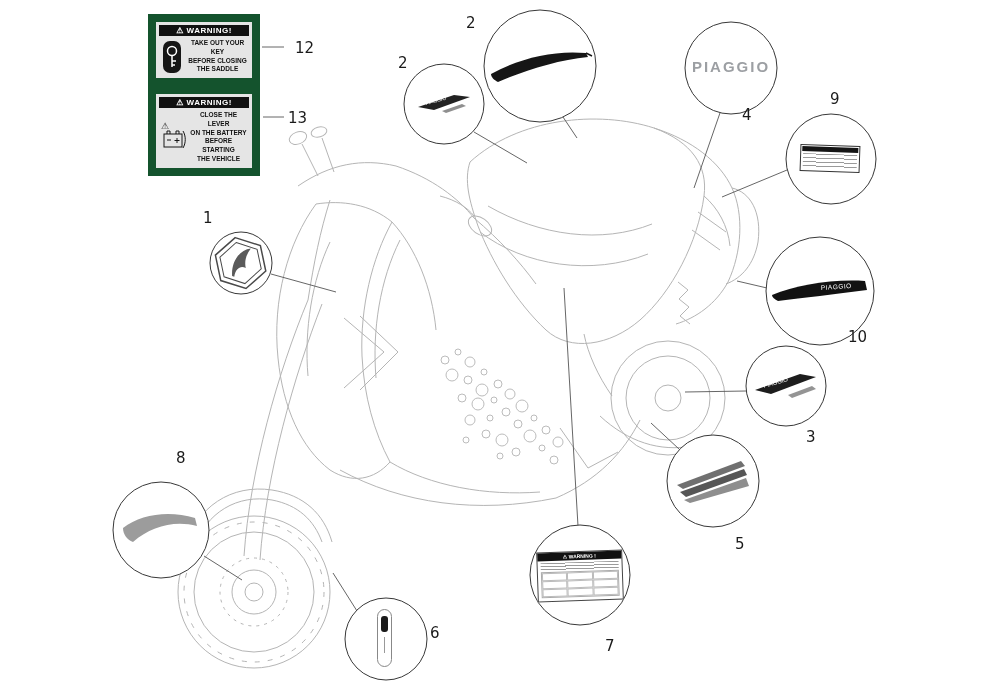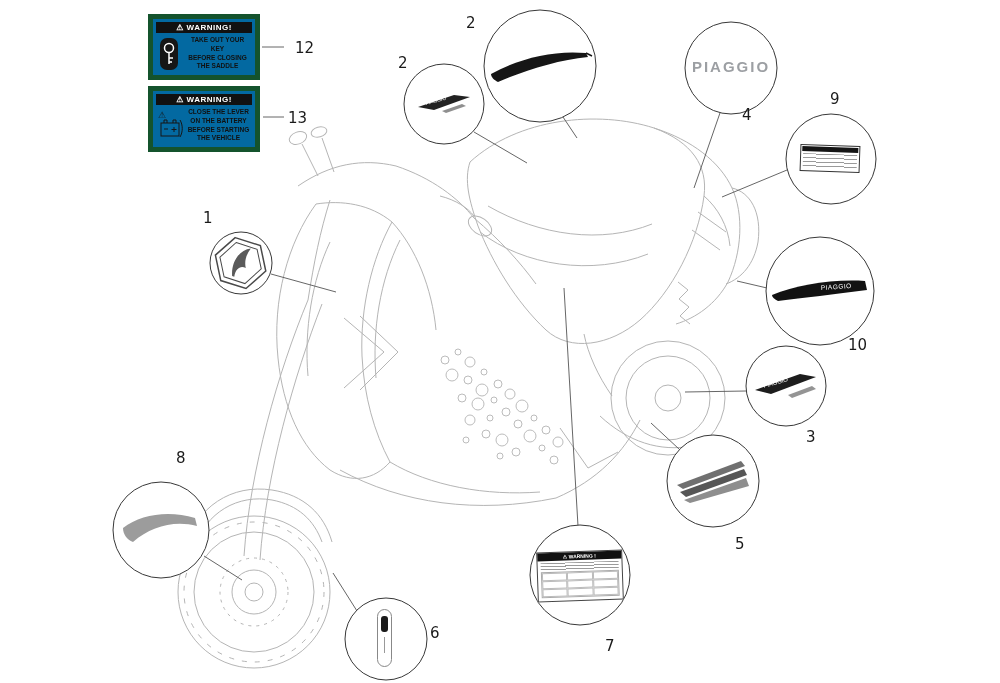--- a/index.html
+++ b/index.html
@@ -3,21 +3,21 @@
 <meta charset="utf-8">
 <style>
   html,body{margin:0;padding:0;background:#fff;}
   .canvas{position:relative;width:1000px;height:683px;background:#fff;overflow:hidden;
           font-family:"Liberation Sans",sans-serif;}
   svg.layer{position:absolute;left:0;top:0;}
   .num{position:absolute;font-size:15px;color:#1a1a1a;font-family:"DejaVu Sans",sans-serif;}
   .decal{position:absolute;}
 
   
-  .wbox{position:absolute;width:112px;border:5px solid #14532d;background:#0369a1;padding:3px;box-sizing:border-box;}
+  .wbox{position:absolute;width:112px;border:8px solid #14532d;background:#e5e5e5;padding:3px;box-sizing:border-box;}
   .whead{background:#111;color:#fff;font-size:8px;font-weight:bold;text-align:center;padding:1px 0;letter-spacing:.5px;}
   .wbody{display:flex;gap:3px;align-items:center;padding:3px 1px 1px;}
   .wicon{flex:0 0 24px;display:flex;justify-content:center;}
   .wtext{flex:1;font-size:6.5px;font-weight:bold;line-height:1.35;text-align:center;color:#111;}
   .wtext span{display:block;}
 
   
   .logo-text{width:92px;text-align:center;font-size:15px;font-weight:bold;letter-spacing:2px;color:#9c9fa3;}
 
   
@@ -293,18 +293,18 @@
 
   <div class="num" style="left:203px;top:209px;">1</div>
   <div class="num" style="left:398px;top:54px;">2</div>
   <div class="num" style="left:806px;top:428px;">3</div>
   <div class="num" style="left:742px;top:106px;">4</div>
   <div class="num" style="left:735px;top:535px;">5</div>
   <div class="num" style="left:430px;top:624px;">6</div>
   <div class="num" style="left:605px;top:637px;">7</div>
   <div class="num" style="left:176px;top:449px;">8</div>
   <div class="num" style="left:830px;top:90px;">9</div>
-  <div class="num" style="left:848px;top:336px;">10</div>
+  <div class="num" style="left:848px;top:328px;">10</div>
   <div class="num" style="left:466px;top:14px;">2</div>
   <div class="num" style="left:295px;top:39px;">12</div>
   <div class="num" style="left:288px;top:109px;">13</div>
 
 </div>
 
 </body></html>

